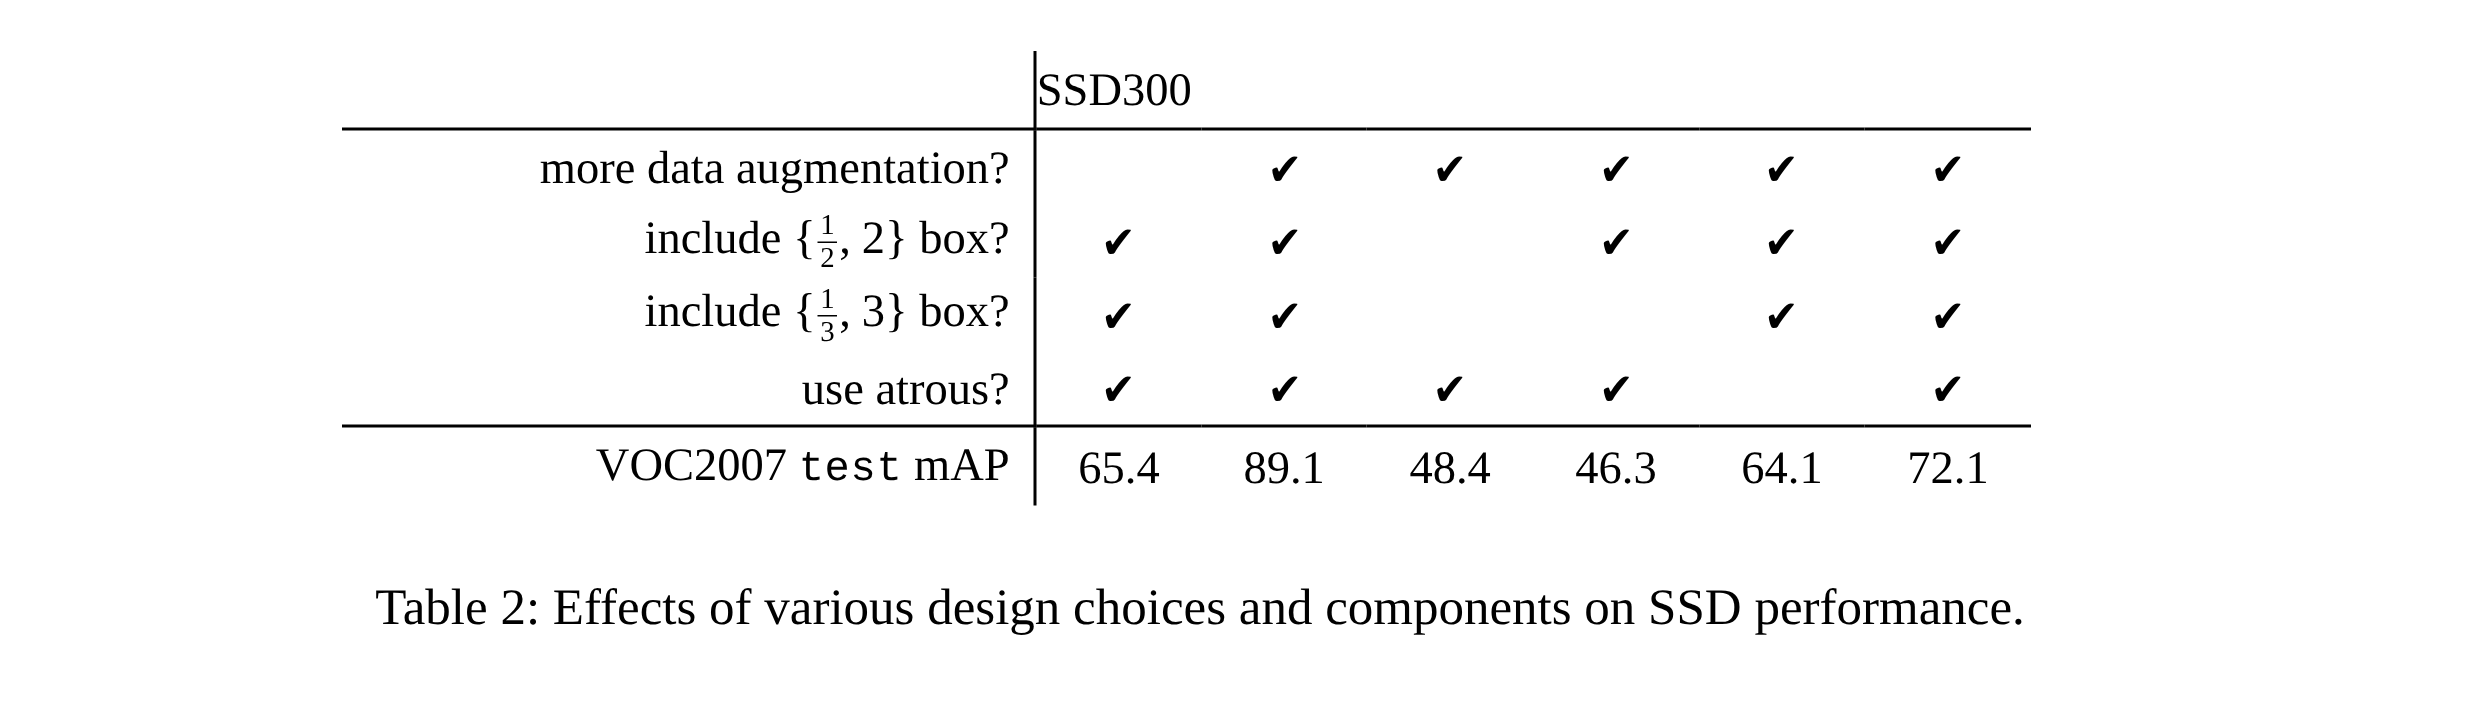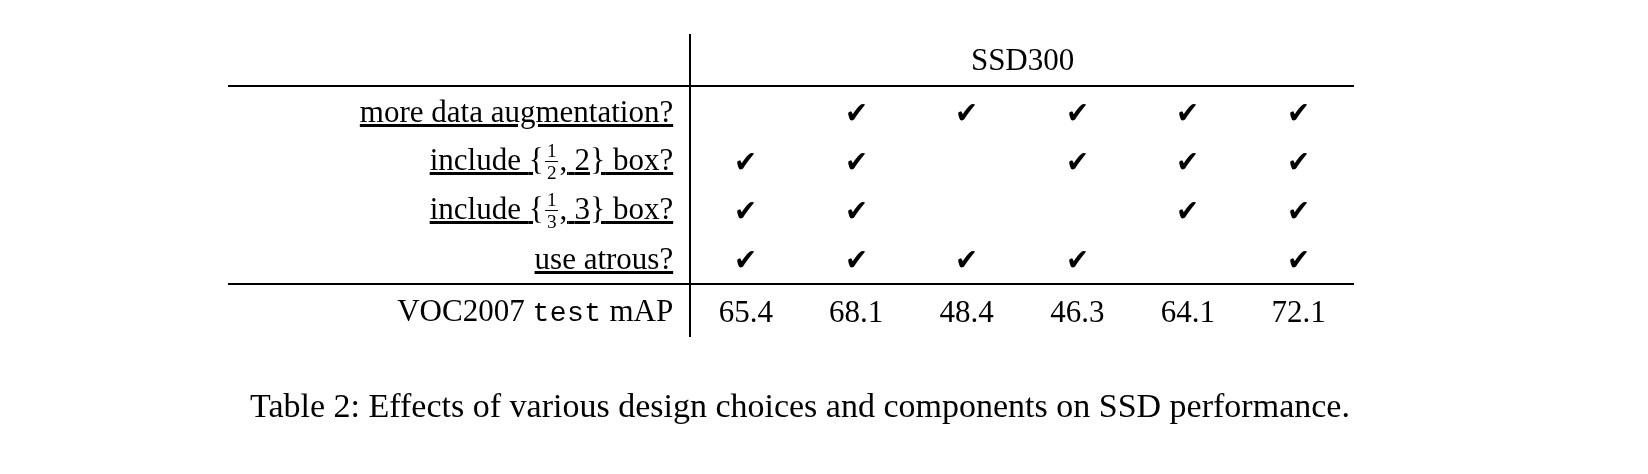--- a/index.html
+++ b/index.html
@@ -46,21 +46,21 @@
   table.ssd-table th {
     padding: 0;
     margin: 0;
     font-weight: normal;
     vertical-align: middle;
     line-height: 1;
   }
 
   
   .r-head   td { height: 51px; }
-  .r-check  td { height: 49px; text-decoration: underline; }
+  .r-check  td { height: 49px; }
   .r-map    td { height: 52px; }
 
   
   .vrule-cell {
     border-right: 2px solid #000000;
   }
 
   
   .rule-top td    { border-bottom: 2.5px solid #000000; }
   .rule-bottom td { border-bottom: 2.5px solid #000000; }
@@ -68,21 +68,21 @@
   
   .label-cell {
     text-align: right;
     padding-right: 16px !important;
     font-size: 31px;
     white-space: nowrap;
   }
 
   
   .head-span {
-    text-align: center;
+    text-align: left;
     font-size: 31px;
   }
 
   .data-cell {
     text-align: center;
     font-size: 31px;
   }
 
   .check {
     display: inline-block;
@@ -203,21 +203,21 @@
           <td class="data-cell"><span class="check">✔</span></td>
           <td class="data-cell"><span class="check empty">✔</span></td>
           <td class="data-cell"><span class="check">✔</span></td>
         </tr>
 
         <tr class="r-map">
           <td class="label-cell vrule-cell"><span>VOC2007</span>
             <span class="mono">test</span>
             <span>mAP</span></td>
           <td class="data-cell">65.4</td>
-          <td class="data-cell">68.1</td>
+          <td class="data-cell">89.1</td>
           <td class="data-cell">48.4</td>
           <td class="data-cell">46.3</td>
           <td class="data-cell">64.1</td>
           <td class="data-cell">72.1</td>
         </tr>
 
       </tbody>
     </table>
   </div>
 

